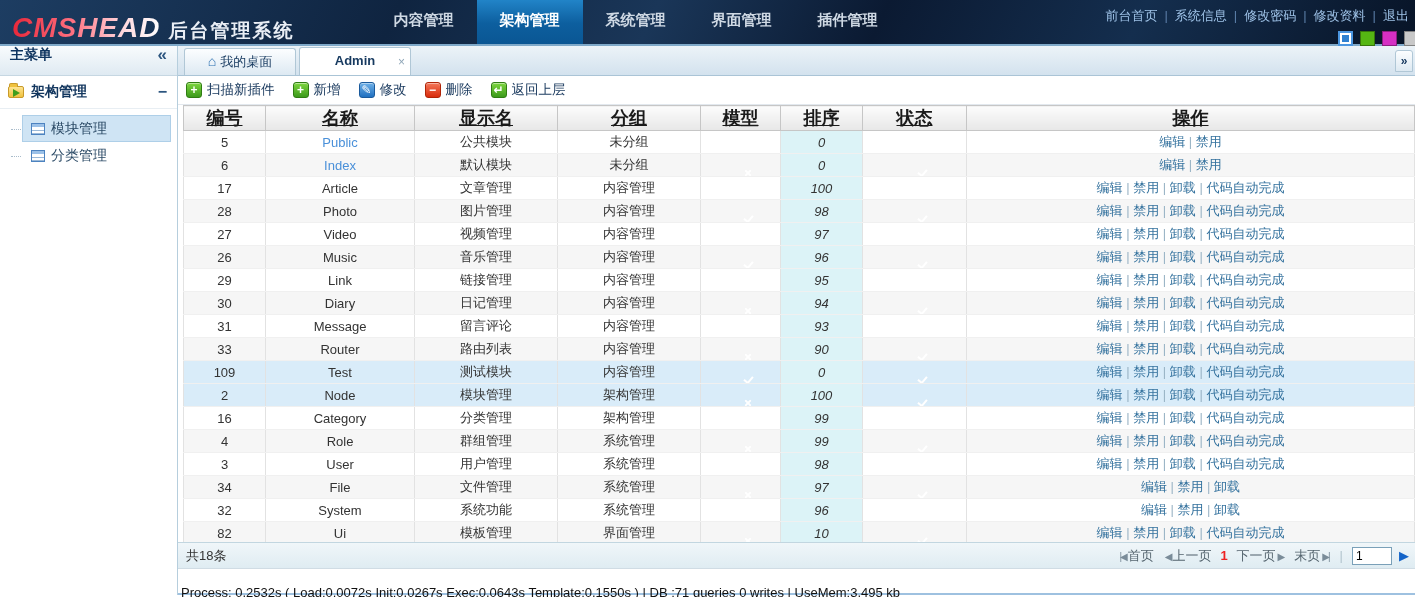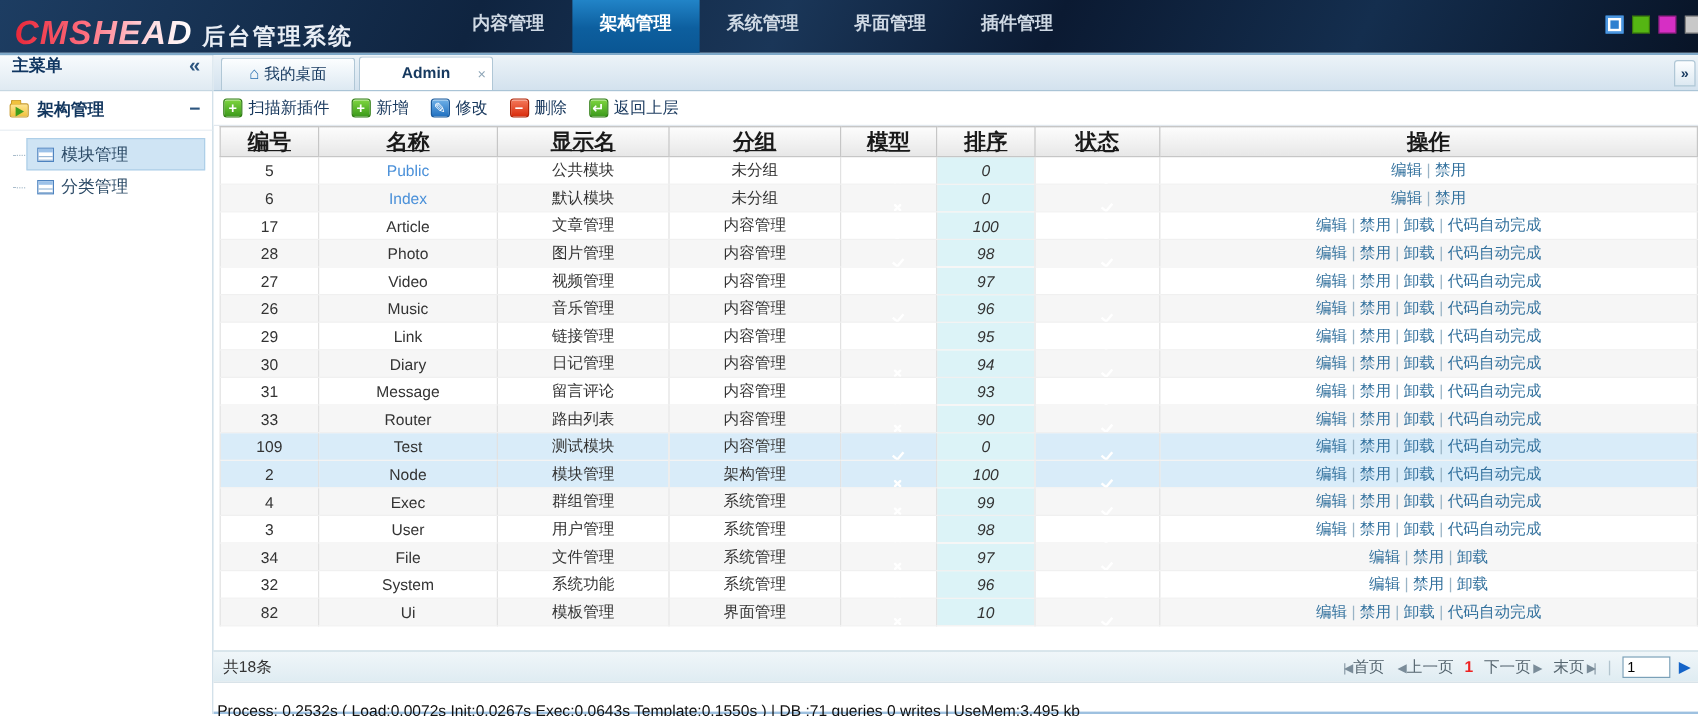--- a/index.html
+++ b/index.html
@@ -124,20 +124,21 @@
       <span class="brand">后台管理系统</span>
     </div>
     <div class="mainnav">
         <div class="nav-item">内容管理</div>
         <div class="nav-item active">架构管理</div>
         <div class="nav-item">系统管理</div>
         <div class="nav-item">界面管理</div>
         <div class="nav-item">插件管理</div>
       </div>
     <div class="top-right">
+      <div class="top-links"><a>前台首页</a><span class="sep">|</span><a>系统信息</a><span class="sep">|</span><a>修改密码</a><span class="sep">|</span><a>修改资料</a><span class="sep">|</span><a>退出</a></div>
       <div class="swatches">
           <span class="swatch active" style="background: rgb(46, 128, 208);"></span>
           <span class="swatch" style="background: rgb(85, 182, 19);"></span>
           <span class="swatch" style="background: rgb(214, 47, 196);"></span>
           <span class="swatch" style="background: rgb(200, 200, 200);"></span>
         </div>
     </div>
   </div>
 
   <div class="layout">
@@ -323,23 +324,33 @@
               <tr class="hl">
                 <td>2</td>
                 <td><span>Node</span></td>
                 <td>模块管理</td>
                 <td>架构管理</td>
                 <td><span class="dot no"></span></td>
                 <td class="sort-cell">100</td>
                 <td><span class="dot ok"></span></td>
                 <td class="ops-cell"><a>编辑</a> | <a>禁用</a> | <a>卸载</a> | <a>代码自动完成</a></td>
               </tr>
+              <tr class="odd">
+                <td>16</td>
+                <td><span>Category</span></td>
+                <td>分类管理</td>
+                <td>架构管理</td>
+                <td><span class="dot no"></span></td>
+                <td class="sort-cell">99</td>
+                <td><span class="dot ok"></span></td>
+                <td class="ops-cell"><a>编辑</a> | <a>禁用</a> | <a>卸载</a> | <a>代码自动完成</a></td>
+              </tr>
               <tr class="even">
                 <td>4</td>
-                <td><span>Exec</span></td>
+                <td><span>Role</span></td>
                 <td>群组管理</td>
                 <td>系统管理</td>
                 <td><span class="dot no"></span></td>
                 <td class="sort-cell">99</td>
                 <td><span class="dot ok"></span></td>
                 <td class="ops-cell"><a>编辑</a> | <a>禁用</a> | <a>卸载</a> | <a>代码自动完成</a></td>
               </tr>
               <tr class="odd">
                 <td>3</td>
                 <td><span>User</span></td>

